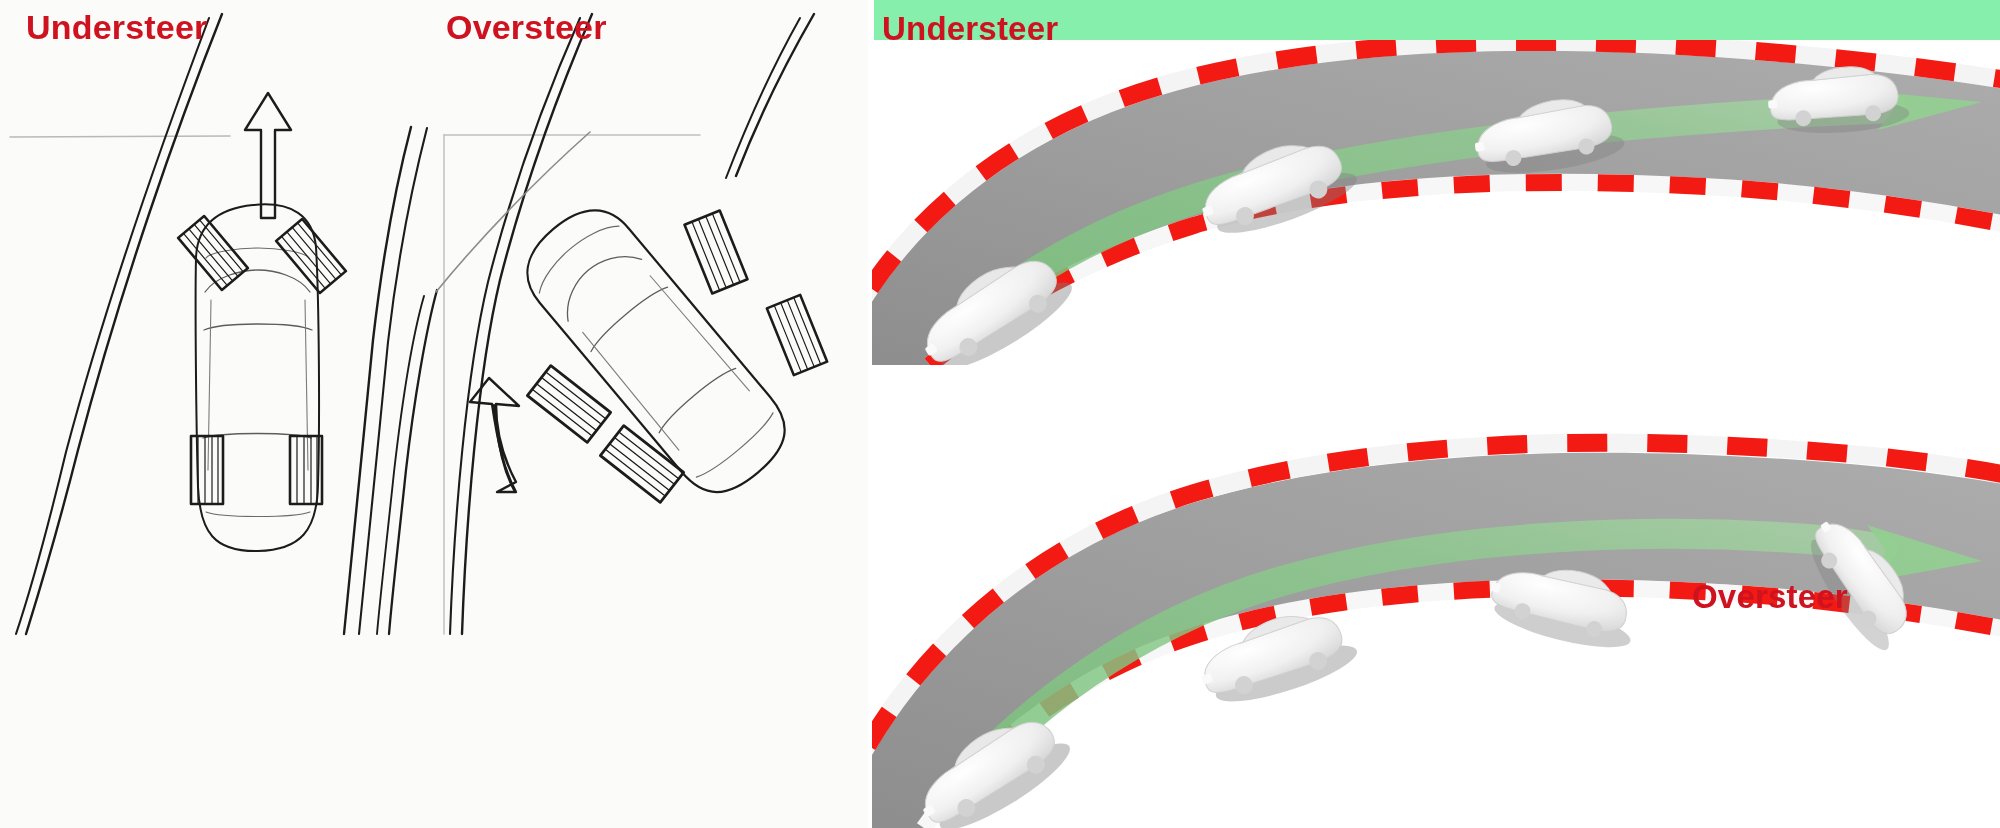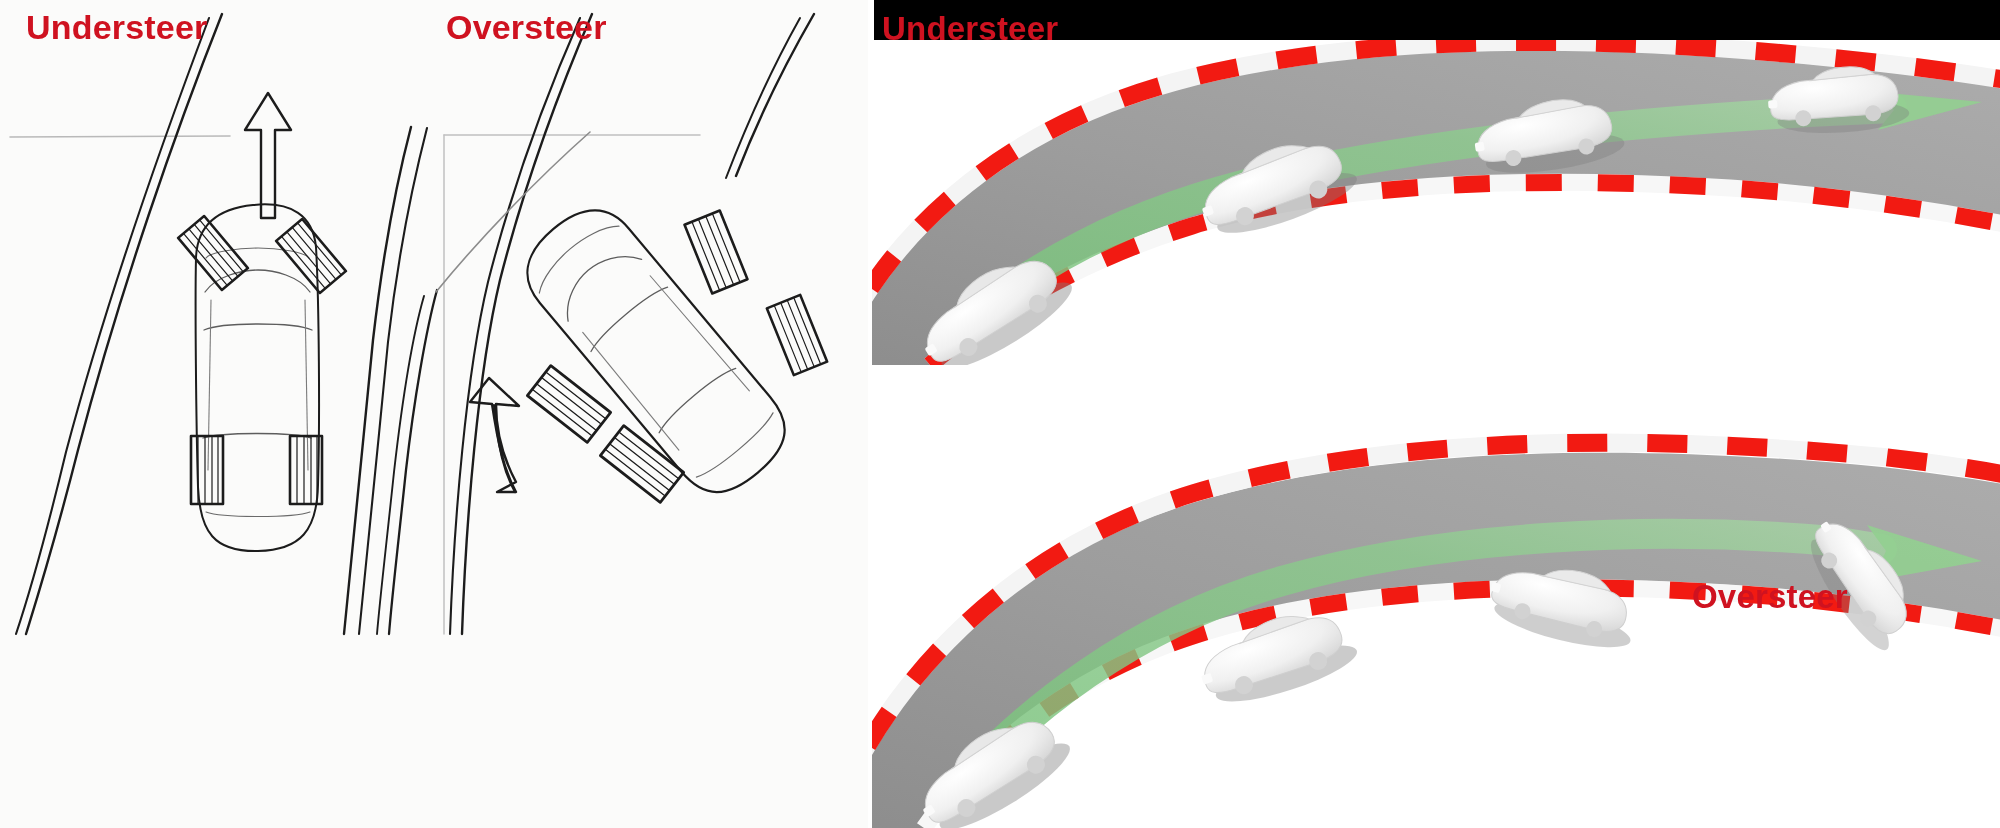--- a/index.html
+++ b/index.html
@@ -7,21 +7,21 @@
     padding: 0;
     background: #ffffff;
   }
   body {
     font-family: "Liberation Sans", sans-serif;
   }
   #stage {
     position: relative;
     width: 2000px;
     height: 828px;
-    background: #000000;
+    background: #86efac;
     overflow: hidden;
   }
 
   
   .sketch-half {
     position: absolute;
     left: 0; top: 0;
     width: 868px; height: 828px;
     background: #fbfbfa;
     overflow: hidden;

